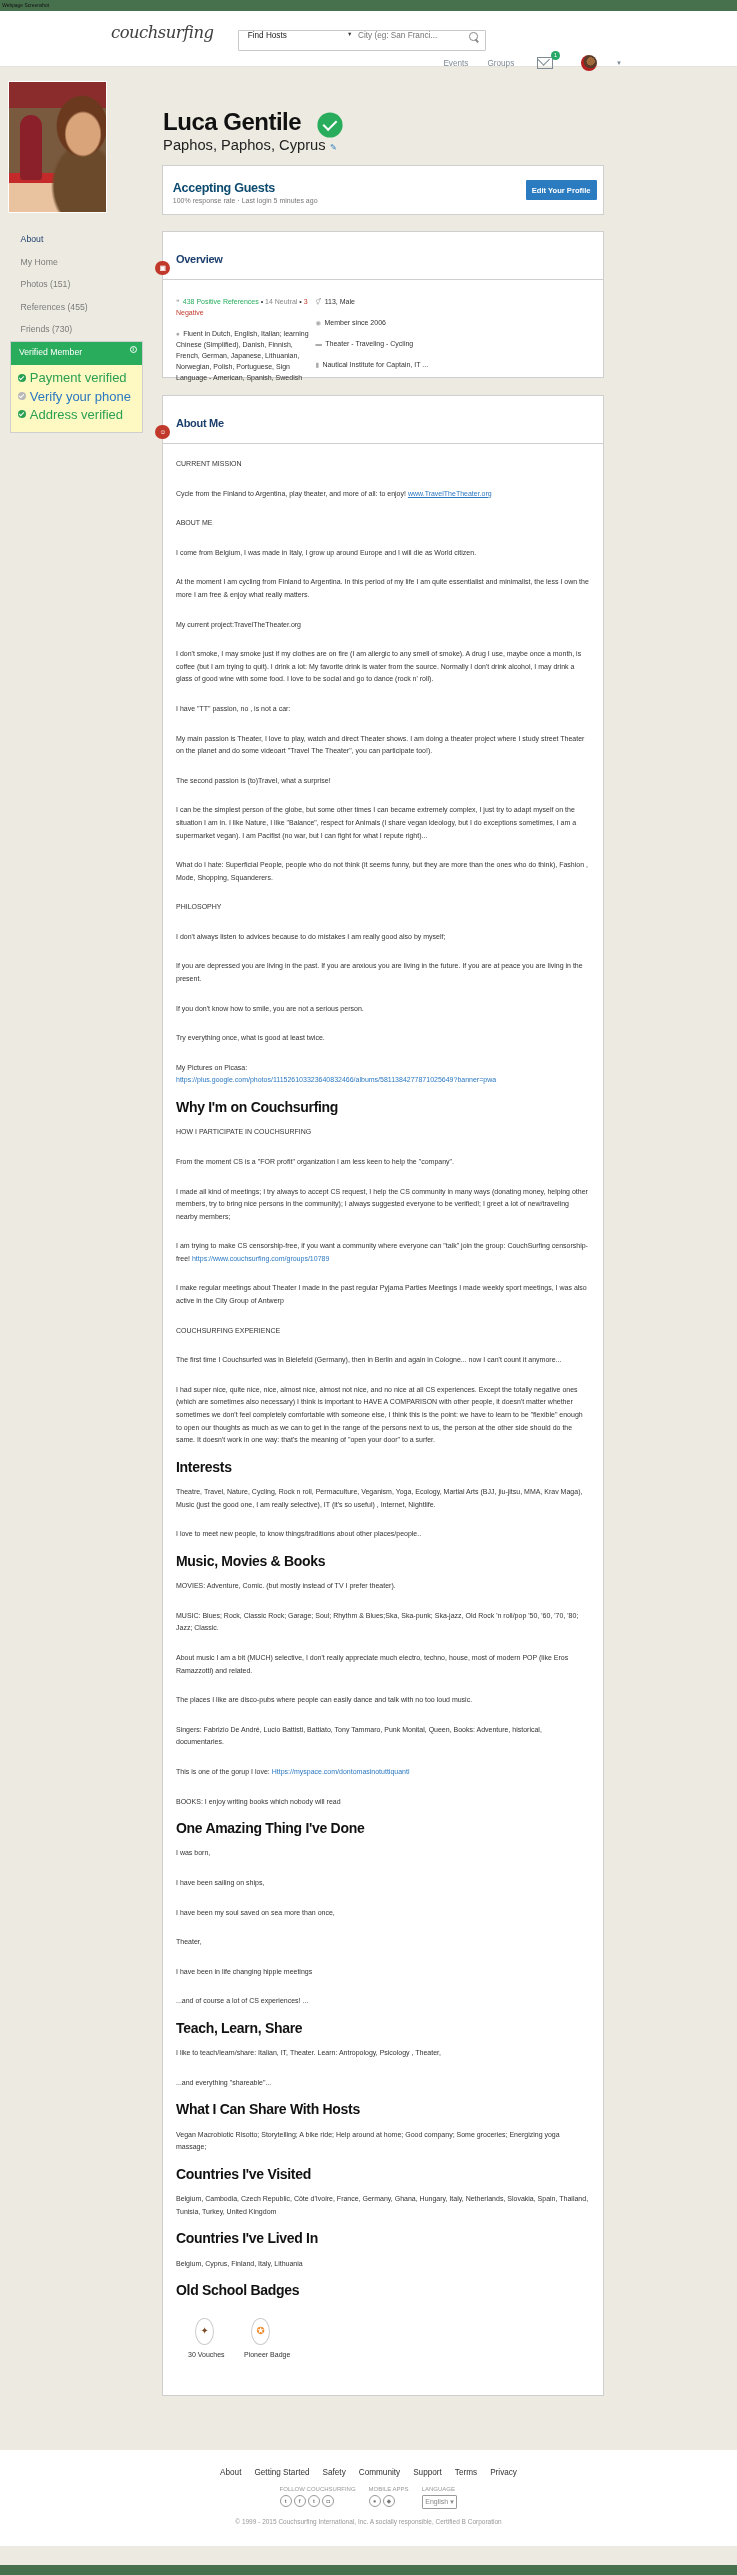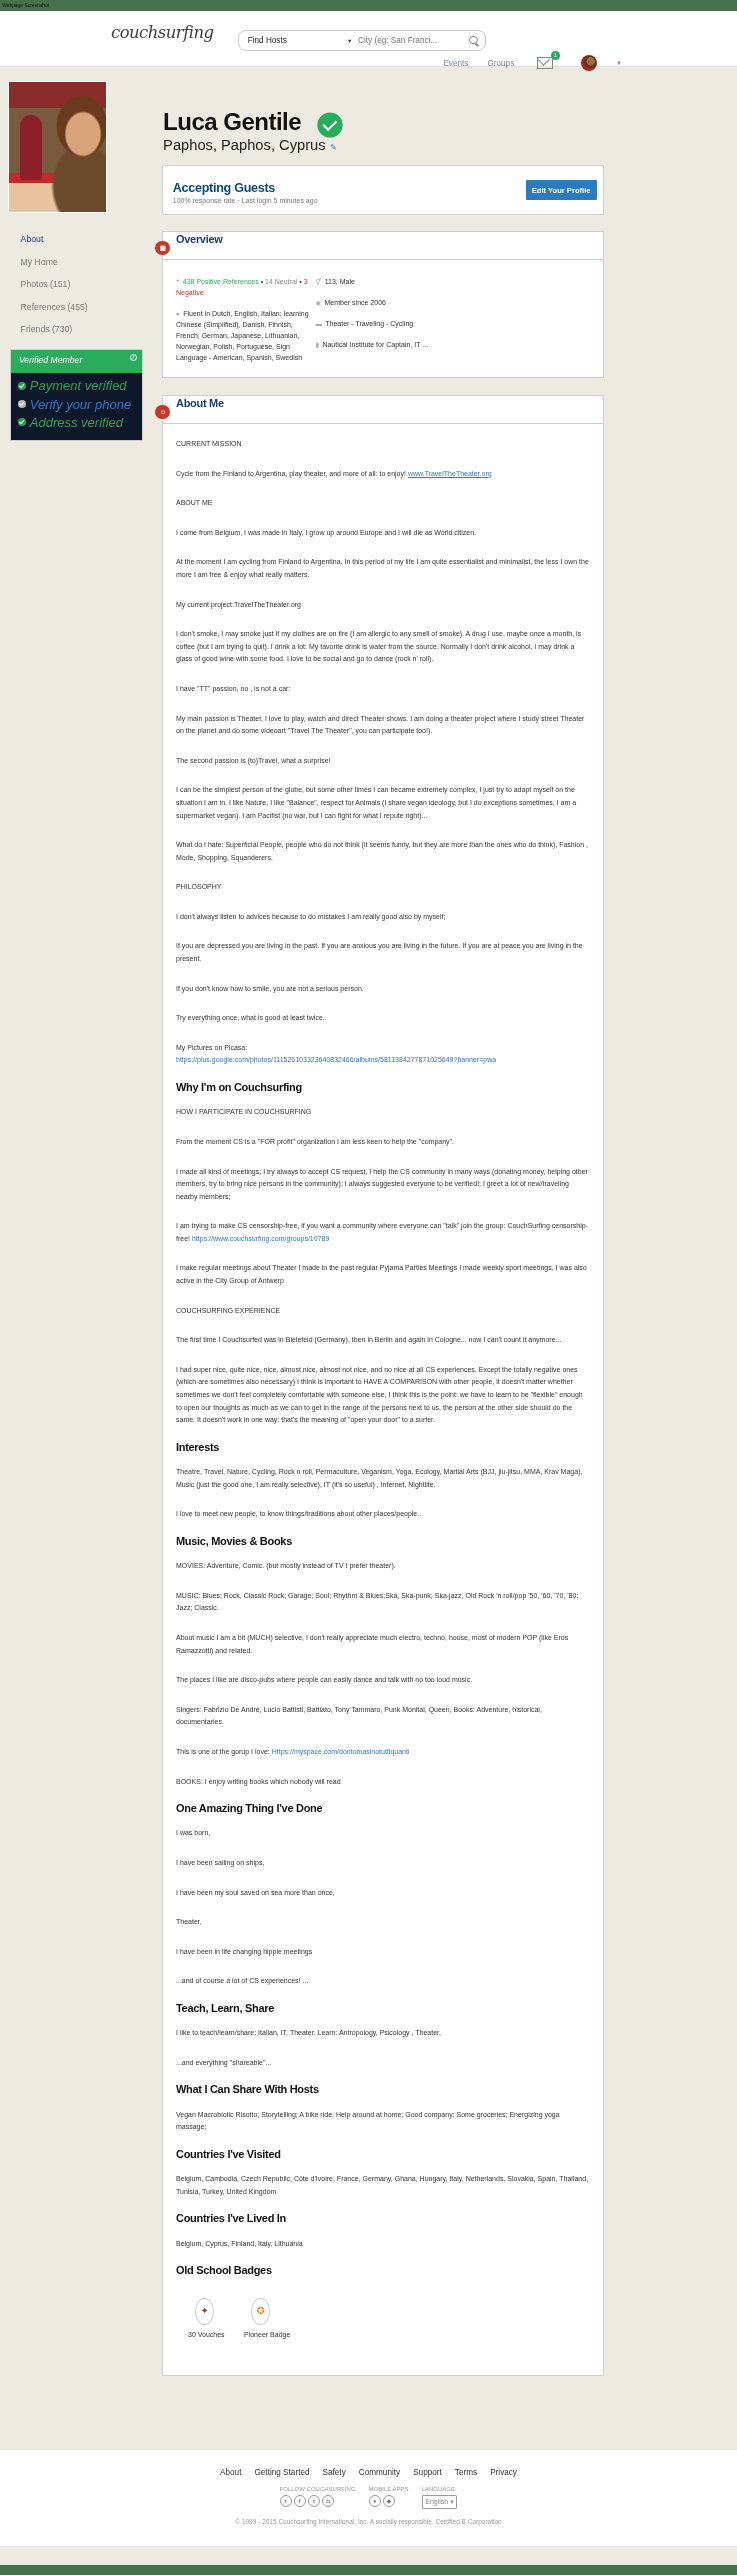--- a/index.html
+++ b/index.html
@@ -20,22 +20,22 @@
     background: #fff; height: 56px; position: relative;
     border-bottom: 0.5px solid #e6e4da;
   }
   .logo {
     position: absolute; left: 111px; top: 12px;
     font-family: "DejaVu Serif", serif; font-style: italic;
     font-size: 16.4px; color: #404040; letter-spacing: -0.5px;
   }
   .search {
     position: absolute; left: 238px; top: 19px; width: 248px; height: 21px;
-    border: 0.5px solid #c9c9c9; border-radius: 8px; background: #fff;
-    display: flex; align-items: center; padding: 0 5.5px 0 8.7px;
+    border: 0.5px solid #c9c9c9; border-radius: 1px; background: #fff;
+    display: flex; align-items: flex-start; padding: 0 5.5px 0 8.7px;
   }
   .search .mode { font-size: 8.2px; color: #222; width: 104px; }
   .search .caret { font-size: 5.5px; color: #333; margin-right: 5.5px; }
   .search input {
     border: none; outline: none; font-size: 8.2px; color: #999;
     flex: 1; font-family: "Liberation Sans", sans-serif; background: transparent;
   }
   .search .mag { width: 12px; height: 12px; position: relative; }
   .search .mag::before {
     content: ""; position: absolute; left: 1.1px; top: 1.1px; width: 6.5px; height: 6.5px;
@@ -81,21 +81,21 @@
   .profile-photo::after {
     content: ""; position: absolute; left: 11px; top: 33px; width: 22px; height: 65px;
     background: #8b1f2a; border-radius: 11px 11px 3.3px 3.3px;
   }
   .side-nav { margin-top: 15.3px; padding-left: 13px; }
   .side-nav a {
     display: block; font-size: 8.7px; color: #7a7a7a; padding: 6px 0 6.5px 0;
   }
   .side-nav a.active { color: #1c3e6c; }
   .verified {
-    margin-top: 8px; margin-left: 2.7px; width: 133px; background: #0f172a; border: 0.5px solid #cfcfcf; font-style: italic;
+    margin-top: 0; margin-left: 2.7px; width: 133px; background: #fef9c3; border: 0.5px solid #cfcfcf;
   }
   .verified .vhead {
     background: #29ad5d; color: #fff; font-size: 8.7px; padding: 5.5px 7.6px; position: relative; height: 23px;
   }
   .verified .vhead .info {
     position: absolute; right: 5.5px; top: 4.4px; width: 7px; height: 7px; border: 0.8px solid #fff;
     border-radius: 50%; font-size: 4.9px; text-align: center; line-height: 5.5px; font-weight: bold;
   }
   .verified ul { list-style: none; padding: 5.5px 6.5px 6.5px 6.5px; }
   .verified li { font-size: 13px; display: flex; align-items: center; gap: 3.8px; margin-bottom: 3.3px; }
@@ -131,40 +131,40 @@
   .card.status { top: 84px; height: 50px; padding: 15.3px 0 0 9.8px; }
   .status .accepting { color: #0c4a6e; font-size: 12.6px; font-weight: bold; letter-spacing: -0.3px; }
   .status .meta { color: #777; font-size: 7px; margin-top: 2.2px; }
   .edit-btn {
     position: absolute; right: 6.5px; top: 14px; background: #2b7bc0; color: #fff;
     font-size: 7.6px; font-weight: bold; padding: 5.5px 6px; border-radius: 1.1px; border: none;
     font-family: "Liberation Sans", sans-serif;
   }
   .card-title {
     height: 28px; border-bottom: 0.5px solid #cfcfcf; position: relative; padding: 1px 0 0 13px;
-    font-size: 11px; color: #1c3e6c; font-weight: bold; letter-spacing: -0.3px;
+    font-size: 11px; color: #1c3e6c; font-weight: bold; letter-spacing: -0.3px; margin-top: 20px;
   }
   .sec-icon {
     position: absolute; left: -7.6px; top: 8.7px; width: 14.7px; height: 14.7px; border-radius: 50%;
     background: #c0392b; color: #fff; font-size: 6.5px; text-align: center; line-height: 14.7px;
   }
   .card.overview { top: 150px; height: 147px; }
   .ov-grid { display: flex; padding: 16.4px 0 0 13px; }
   .ov-left { width: 133px; }
   .ov-right { padding-left: 6.5px; }
   .ov-item { font-size: 7px; color: #333; line-height: 11px; margin-bottom: 9.8px; }
   .ov-item .ico { color: #aaa; margin-right: 3.3px; font-size: 6.5px; }
   .pos { color: #27ad5e; } .neu { color: #888; } .neg { color: #c0392b; }
 
   .card.about { top: 314px; width: 442px; padding-bottom: 33px; }
   .about-body { padding: 14px 13px 0 13px; font-size: 7px; line-height: 12.6px; color: #333; }
   .about-body p { margin-bottom: 17px; }
   .about-body a.link { color: #2b78c2; }
   .about-body a.ulink { color: #2b78c2; text-decoration: underline; }
-  .about-body h3 { font-size: 11px; color: #111; font-weight: bold; margin: -3.3px 0 13px 0; letter-spacing: -0.3px; }
+  .about-body h3 { font-size: 14px; color: #111; font-weight: bold; margin: -3.3px 0 13px 0; letter-spacing: -0.3px; }
   .badges { display: flex; gap: 23px; margin-top: 21px; padding-left: 12px; }
   .badge-item { text-align: center; width: 33px; }
   .badge-circle {
     width: 18.6px; height: 27px; margin: 0 auto 4.4px auto; border: 0.5px solid #ccc; border-radius: 50%;
     display: flex; align-items: center; justify-content: center; font-size: 9.8px;
   }
   .badge-item span.lbl { font-size: 7px; color: #333; white-space: nowrap; }
 
   .footer {
     position: absolute; left: 0; top: 2450px; width: 737px; height: 96px; background: #fff;

